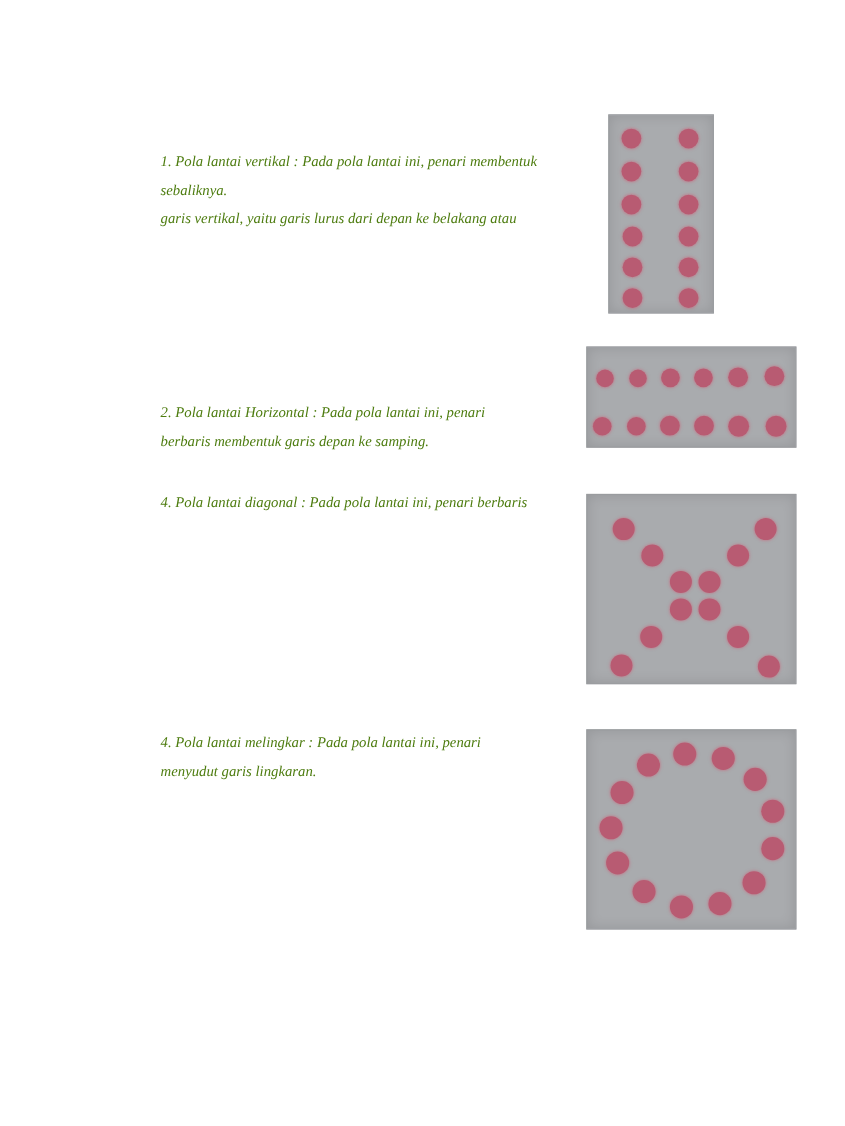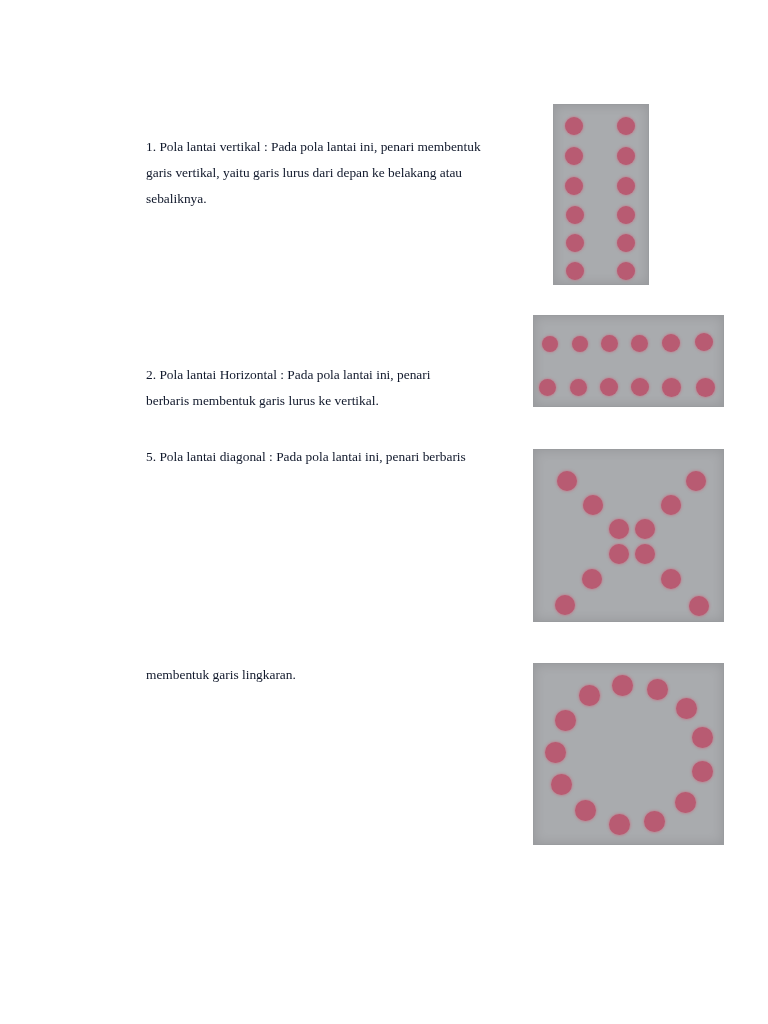--- a/index.html
+++ b/index.html
@@ -1,85 +1,86 @@
 <!DOCTYPE html>
 <html><head>
 <meta charset="utf-8">
 <style>
   html, body { margin: 0; padding: 0; background: #ffffff; }
   body { width: 768px; height: 1024px; position: relative; overflow: hidden;
          font-family: "Liberation Serif", "DejaVu Serif", serif; color: #222; }
-  .item-text { position: absolute; left: 146px; font-size: 13.4px; line-height: 26px; color: #0f172a; }
+  .item-text { position: absolute; left: 146px; font-size: 13.4px; line-height: 26px; color: #4d7c0f; font-style: italic; }
   .photo { position: absolute; background: #a9abae; border: 1px solid #9a9c9f;
            box-shadow: inset 0 0 12px rgba(0,0,0,0.12); overflow: hidden; }
   .dot { position: absolute; border-radius: 50%; background: #b85b72;
          box-shadow: 0 0 2px 1px rgba(200,110,130,0.5); }
 </style>
 </head>
 <body>
 
 <div class="item-text" style="top:134px;">
   <div>1. Pola lantai vertikal : Pada pola lantai ini, penari membentuk</div>
+  <div>sebaliknya.</div>
   <div>garis vertikal, yaitu garis lurus dari depan ke belakang atau</div>
-  <div>sebaliknya.</div>
 </div>
 <div class="photo" style="left:553px; top:104px; width:94px; height:179px;">
   <div class="dot" style="left:11px; top:12px; width:18px; height:18px;"></div>
   <div class="dot" style="left:63px; top:12px; width:18px; height:18px;"></div>
   <div class="dot" style="left:11px; top:42px; width:18px; height:18px;"></div>
   <div class="dot" style="left:63px; top:42px; width:18px; height:18px;"></div>
   <div class="dot" style="left:11px; top:72px; width:18px; height:18px;"></div>
   <div class="dot" style="left:63px; top:72px; width:18px; height:18px;"></div>
   <div class="dot" style="left:12px; top:101px; width:18px; height:18px;"></div>
   <div class="dot" style="left:63px; top:101px; width:18px; height:18px;"></div>
   <div class="dot" style="left:12px; top:129px; width:18px; height:18px;"></div>
   <div class="dot" style="left:63px; top:129px; width:18px; height:18px;"></div>
   <div class="dot" style="left:12px; top:157px; width:18px; height:18px;"></div>
   <div class="dot" style="left:63px; top:157px; width:18px; height:18px;"></div>
 </div>
 
 <div class="item-text" style="top:318px;margin-top:44px;">
   <div>2. Pola lantai Horizontal : Pada pola lantai ini, penari</div>
-  <div>berbaris membentuk garis lurus ke vertikal.</div>
+  <div>berbaris membentuk garis depan ke samping.</div>
 </div>
 <div class="photo" style="left:533px; top:315px; width:189px; height:90px;">
   <div class="dot" style="left:8px; top:20px; width:16px; height:16px;"></div>
   <div class="dot" style="left:38px; top:20px; width:16px; height:16px;"></div>
   <div class="dot" style="left:67px; top:19px; width:17px; height:17px;"></div>
   <div class="dot" style="left:97px; top:19px; width:17px; height:17px;"></div>
   <div class="dot" style="left:128px; top:18px; width:18px; height:18px;"></div>
   <div class="dot" style="left:161px; top:17px; width:18px; height:18px;"></div>
   <div class="dot" style="left:5px; top:63px; width:17px; height:17px;"></div>
   <div class="dot" style="left:36px; top:63px; width:17px; height:17px;"></div>
   <div class="dot" style="left:66px; top:62px; width:18px; height:18px;"></div>
   <div class="dot" style="left:97px; top:62px; width:18px; height:18px;"></div>
   <div class="dot" style="left:128px; top:62px; width:19px; height:19px;"></div>
   <div class="dot" style="left:162px; top:62px; width:19px; height:19px;"></div>
 </div>
 
 <div class="item-text" style="top:444px;">
-  <div>5. Pola lantai diagonal : Pada pola lantai ini, penari berbaris</div>
+  <div>4. Pola lantai diagonal : Pada pola lantai ini, penari berbaris</div>
 </div>
 <div class="photo" style="left:533px; top:449px; width:189px; height:171px;">
   <div class="dot" style="left:23px; top:21px; width:20px; height:20px;"></div>
   <div class="dot" style="left:152px; top:21px; width:20px; height:20px;"></div>
   <div class="dot" style="left:49px; top:45px; width:20px; height:20px;"></div>
   <div class="dot" style="left:127px; top:45px; width:20px; height:20px;"></div>
   <div class="dot" style="left:75px; top:69px; width:20px; height:20px;"></div>
   <div class="dot" style="left:101px; top:69px; width:20px; height:20px;"></div>
   <div class="dot" style="left:75px; top:94px; width:20px; height:20px;"></div>
   <div class="dot" style="left:101px; top:94px; width:20px; height:20px;"></div>
   <div class="dot" style="left:48px; top:119px; width:20px; height:20px;"></div>
   <div class="dot" style="left:127px; top:119px; width:20px; height:20px;"></div>
   <div class="dot" style="left:21px; top:145px; width:20px; height:20px;"></div>
   <div class="dot" style="left:155px; top:146px; width:20px; height:20px;"></div>
 </div>
 
 <div class="item-text" style="top:662px;">
-  <div>membentuk garis lingkaran.</div>
+  <div>4. Pola lantai melingkar : Pada pola lantai ini, penari</div>
+  <div>menyudut garis lingkaran.</div>
 </div>
 <div class="photo" style="left:533px; top:663px; width:189px; height:180px;">
   <div class="dot" style="left:78px; top:11px; width:21px; height:21px;"></div>
   <div class="dot" style="left:113px; top:15px; width:21px; height:21px;"></div>
   <div class="dot" style="left:45px; top:21px; width:21px; height:21px;"></div>
   <div class="dot" style="left:142px; top:34px; width:21px; height:21px;"></div>
   <div class="dot" style="left:21px; top:46px; width:21px; height:21px;"></div>
   <div class="dot" style="left:158px; top:63px; width:21px; height:21px;"></div>
   <div class="dot" style="left:11px; top:78px; width:21px; height:21px;"></div>
   <div class="dot" style="left:158px; top:97px; width:21px; height:21px;"></div>

